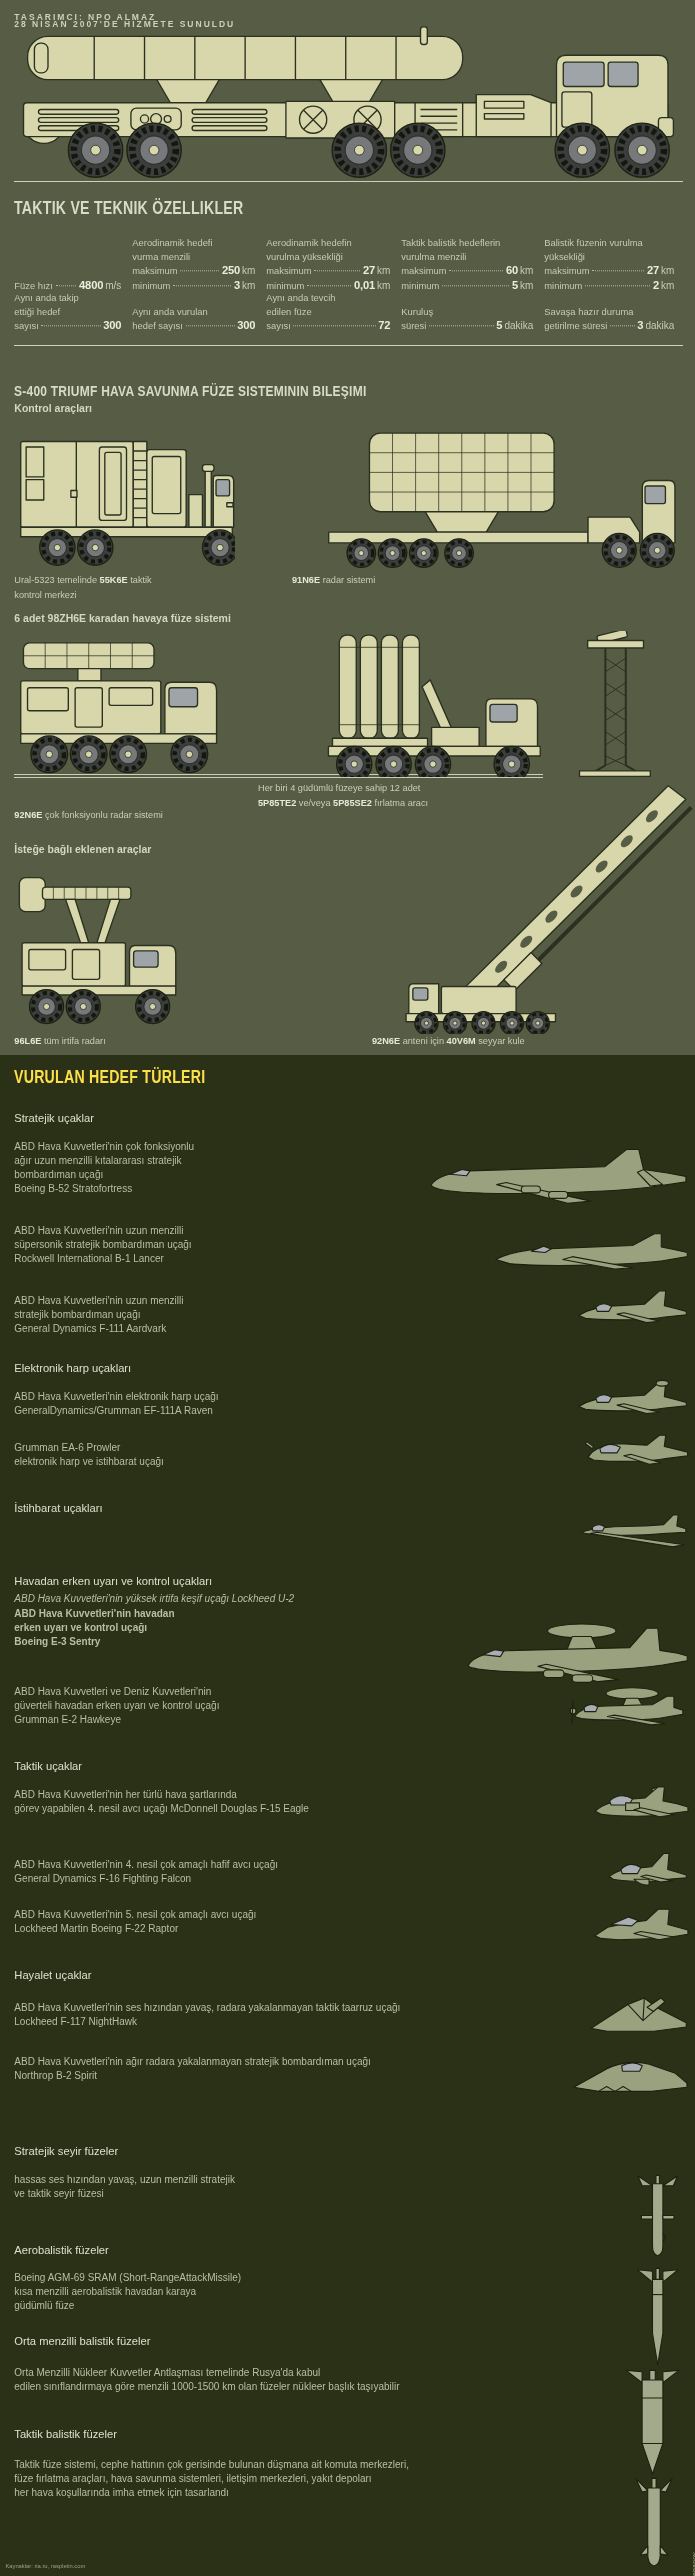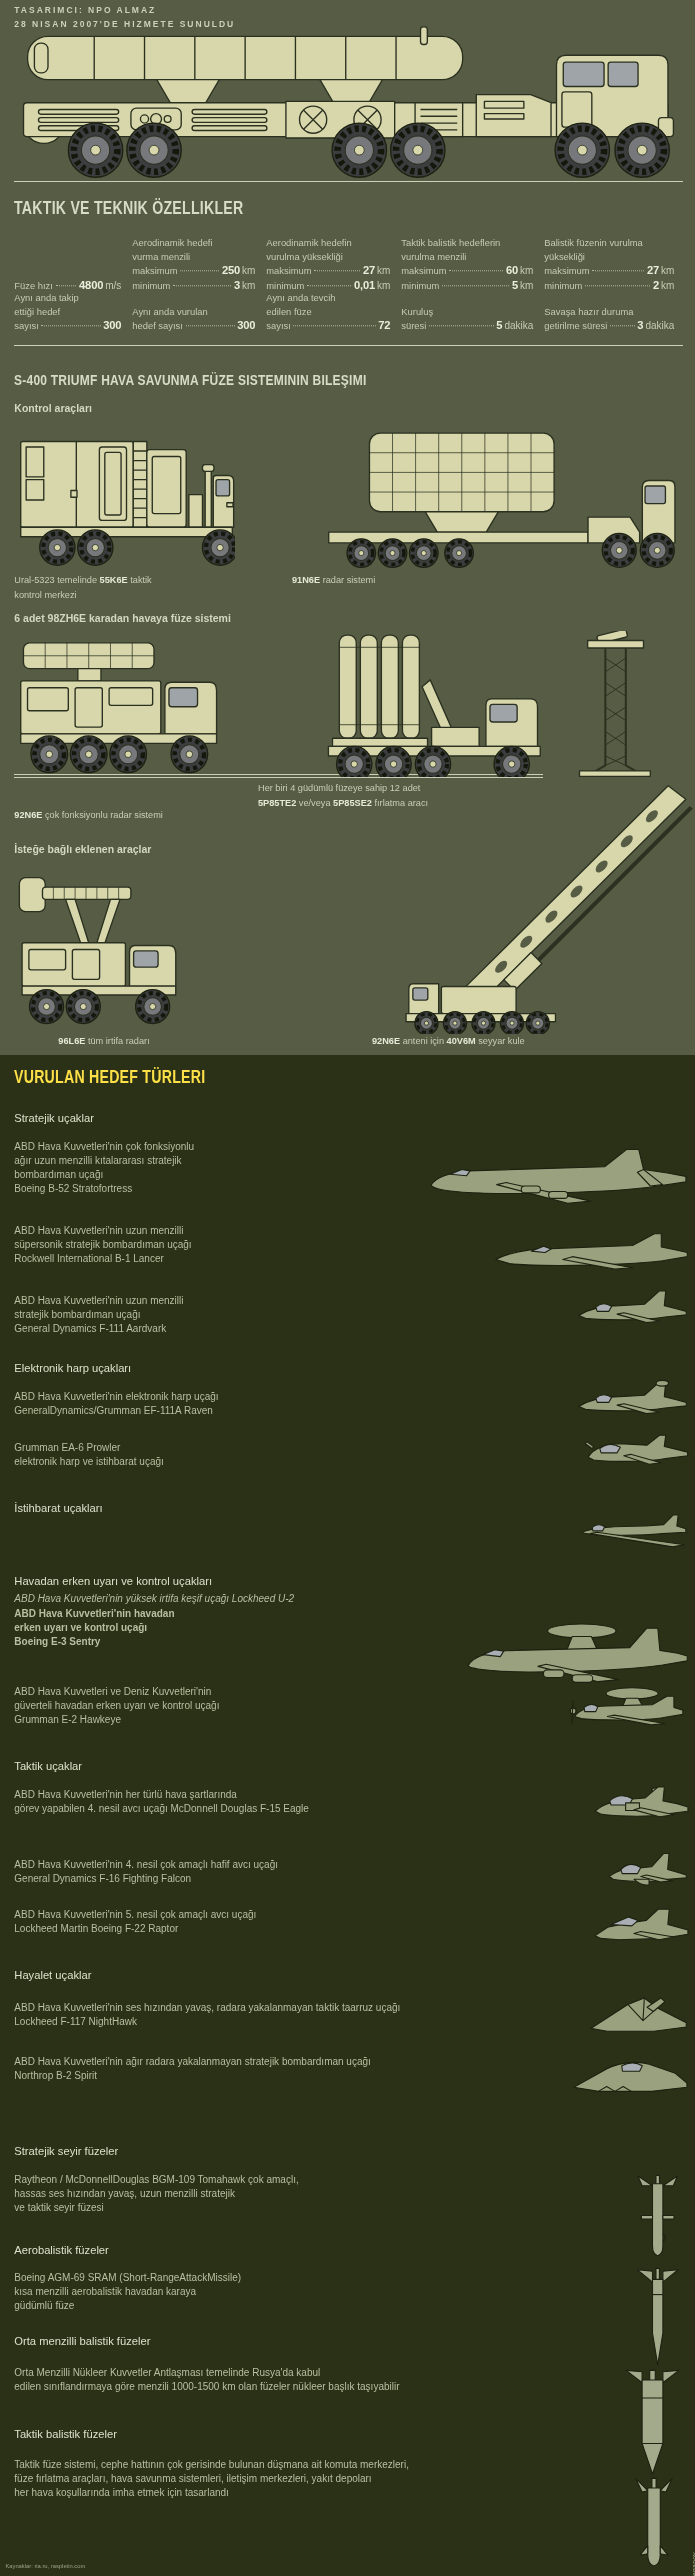--- a/index.html
+++ b/index.html
@@ -3,21 +3,21 @@
 <meta charset="utf-8">
 <style>
   html,body{margin:0;padding:0;background:#3a3f2c;}
   #page{position:relative;width:696px;height:2576px;background:#575c44;overflow:hidden;
         font-family:"Liberation Sans",sans-serif;}
   .hdr{position:absolute;left:14.3px;color:#ccd1ba;font-size:8.5px;letter-spacing:2px;font-weight:600;white-space:nowrap;}
   .rule{position:absolute;left:13.6px;width:669px;border-top:1.4px solid #ccd1bb;}
   .h1{position:absolute;left:14.3px;color:#d8dcc6;font-weight:700;white-space:nowrap;}
   .condensed{display:inline-block;transform:scaleX(.8);transform-origin:0 50%;white-space:nowrap;letter-spacing:0.3px;}
   .h1.big{font-size:17.7px;}
-  .h1.mid{font-size:15px;}
+  .h1.mid{font-size:15px;margin-top:11px;}
   .sub{position:absolute;left:14.3px;color:#d4d8c0;font-weight:700;font-size:10.5px;white-space:nowrap;}
   .spec-grid{position:absolute;left:14.3px;width:671px;display:grid;
              grid-template-columns:118px 134px 135px 143px auto;align-items:end;
              color:#c6cbb2;font-size:9.4px;}
   .spec-cell{padding-right:11px;}
   .spec-intro{line-height:13.6px;}
   .spec-line{display:flex;align-items:baseline;line-height:14.3px;}
   .spec-dots{flex:1;border-bottom:1.4px dotted #b2b89e;margin:0 2.7px;transform:translateY(-2.7px);}
   .spec-val{font-weight:700;font-size:11.2px;color:#eaeddb;letter-spacing:-0.2px;}
   .spec-unit{font-size:10px;margin-left:2px;}
@@ -30,21 +30,21 @@
   .art{position:absolute;}
   .vcred{position:absolute;right:-1.4px;bottom:24.5px;transform:rotate(-90deg);transform-origin:100% 100%;
          white-space:nowrap;color:#b2b897;font-size:6.8px;letter-spacing:0.3px;}
   .src{position:absolute;left:5.4px;top:2563px;color:#9aa188;font-size:5.8px;}
 </style>
 </head>
 <body>
 
 <div id="page">
 
-  <div class="hdr" style="top:5px">TASARIMCI: NPO ALMAZ</div>
+  <div class="hdr" style="top:12px">TASARIMCI: NPO ALMAZ</div>
   <div class="hdr" style="top:19px">28 NISAN 2007'DE HIZMETE SUNULDU</div>
 
   <div class="rule" style="top:181px"></div>
 
   <div class="h1 big" style="top:198px">
     <span class="condensed">TAKTIK VE TEKNIK ÖZELLIKLER</span>
   </div>
 
   <div id="spec-row1" class="spec-grid" style="top:236px">
       <div class="spec-cell">
@@ -668,21 +668,21 @@
       <div class="caption" style="left: 292px; top: 573px;">
         <div><b>91N6E</b><span> radar sistemi</span></div>
       </div>
       <div class="caption" style="left: 14.3px; top: 808px;">
         <div><b>92N6E</b><span> çok fonksiyonlu radar sistemi</span></div>
       </div>
       <div class="caption" style="left: 258px; top: 781px;">
         <div><span>Her biri 4 güdümlü füzeye sahip 12 adet</span></div>
         <div><b>5P85TE2</b><span> ve/veya </span><b>5P85SE2</b><span> fırlatma aracı</span></div>
       </div>
-      <div class="caption" style="left: 14.3px; top: 1034px; margin-left: 44px;">
+      <div class="caption" style="left: 14.3px; top: 1034px;">
         <div><b>96L6E</b><span> tüm irtifa radarı</span></div>
       </div>
       <div class="caption" style="left: 372px; top: 1034px;">
         <div><b>92N6E</b><span> anteni için </span><b>40V6M</b><span> seyyar kule</span></div>
       </div>
     </div>
   <div id="targets">
       <div class="t-head" style="top: 1112px;">Stratejik uçaklar</div>
       <div class="t-entry" style="top: 1140px;">
         <div>ABD Hava Kuvvetleri'nin çok fonksiyonlu</div>
@@ -741,21 +741,20 @@
       <div class="t-entry" style="top: 2001px;">
         <div>ABD Hava Kuvvetleri'nin ses hızından yavaş, radara yakalanmayan taktik taarruz uçağı</div>
         <div>Lockheed F-117 NightHawk</div>
       </div>
       <div class="t-entry" style="top: 2055px;">
         <div>ABD Hava Kuvvetleri'nin ağır radara yakalanmayan stratejik bombardıman uçağı</div>
         <div>Northrop B-2 Spirit</div>
       </div>
       <div class="t-head" style="top: 2145px;">Stratejik seyir füzeler</div>
       <div class="t-entry" style="top: 2173px;">
-        <div>Raytheon / McDonnellDouglas BGM-109 Tomahawk çok amaçlı,</div>
         <div>hassas  ses hızından yavaş, uzun menzilli stratejik</div>
         <div>ve taktik seyir füzesi</div>
       </div>
       <div class="t-head" style="top: 2244px;">Aerobalistik füzeler</div>
       <div class="t-entry" style="top: 2271px;">
         <div>Boeing AGM-69 SRAM (Short-RangeAttackMissile)</div>
         <div>kısa menzilli aerobalistik havadan karaya</div>
         <div>güdümlü füze</div>
       </div>
       <div class="t-head" style="top: 2335px;">Orta menzilli balistik füzeler</div>

